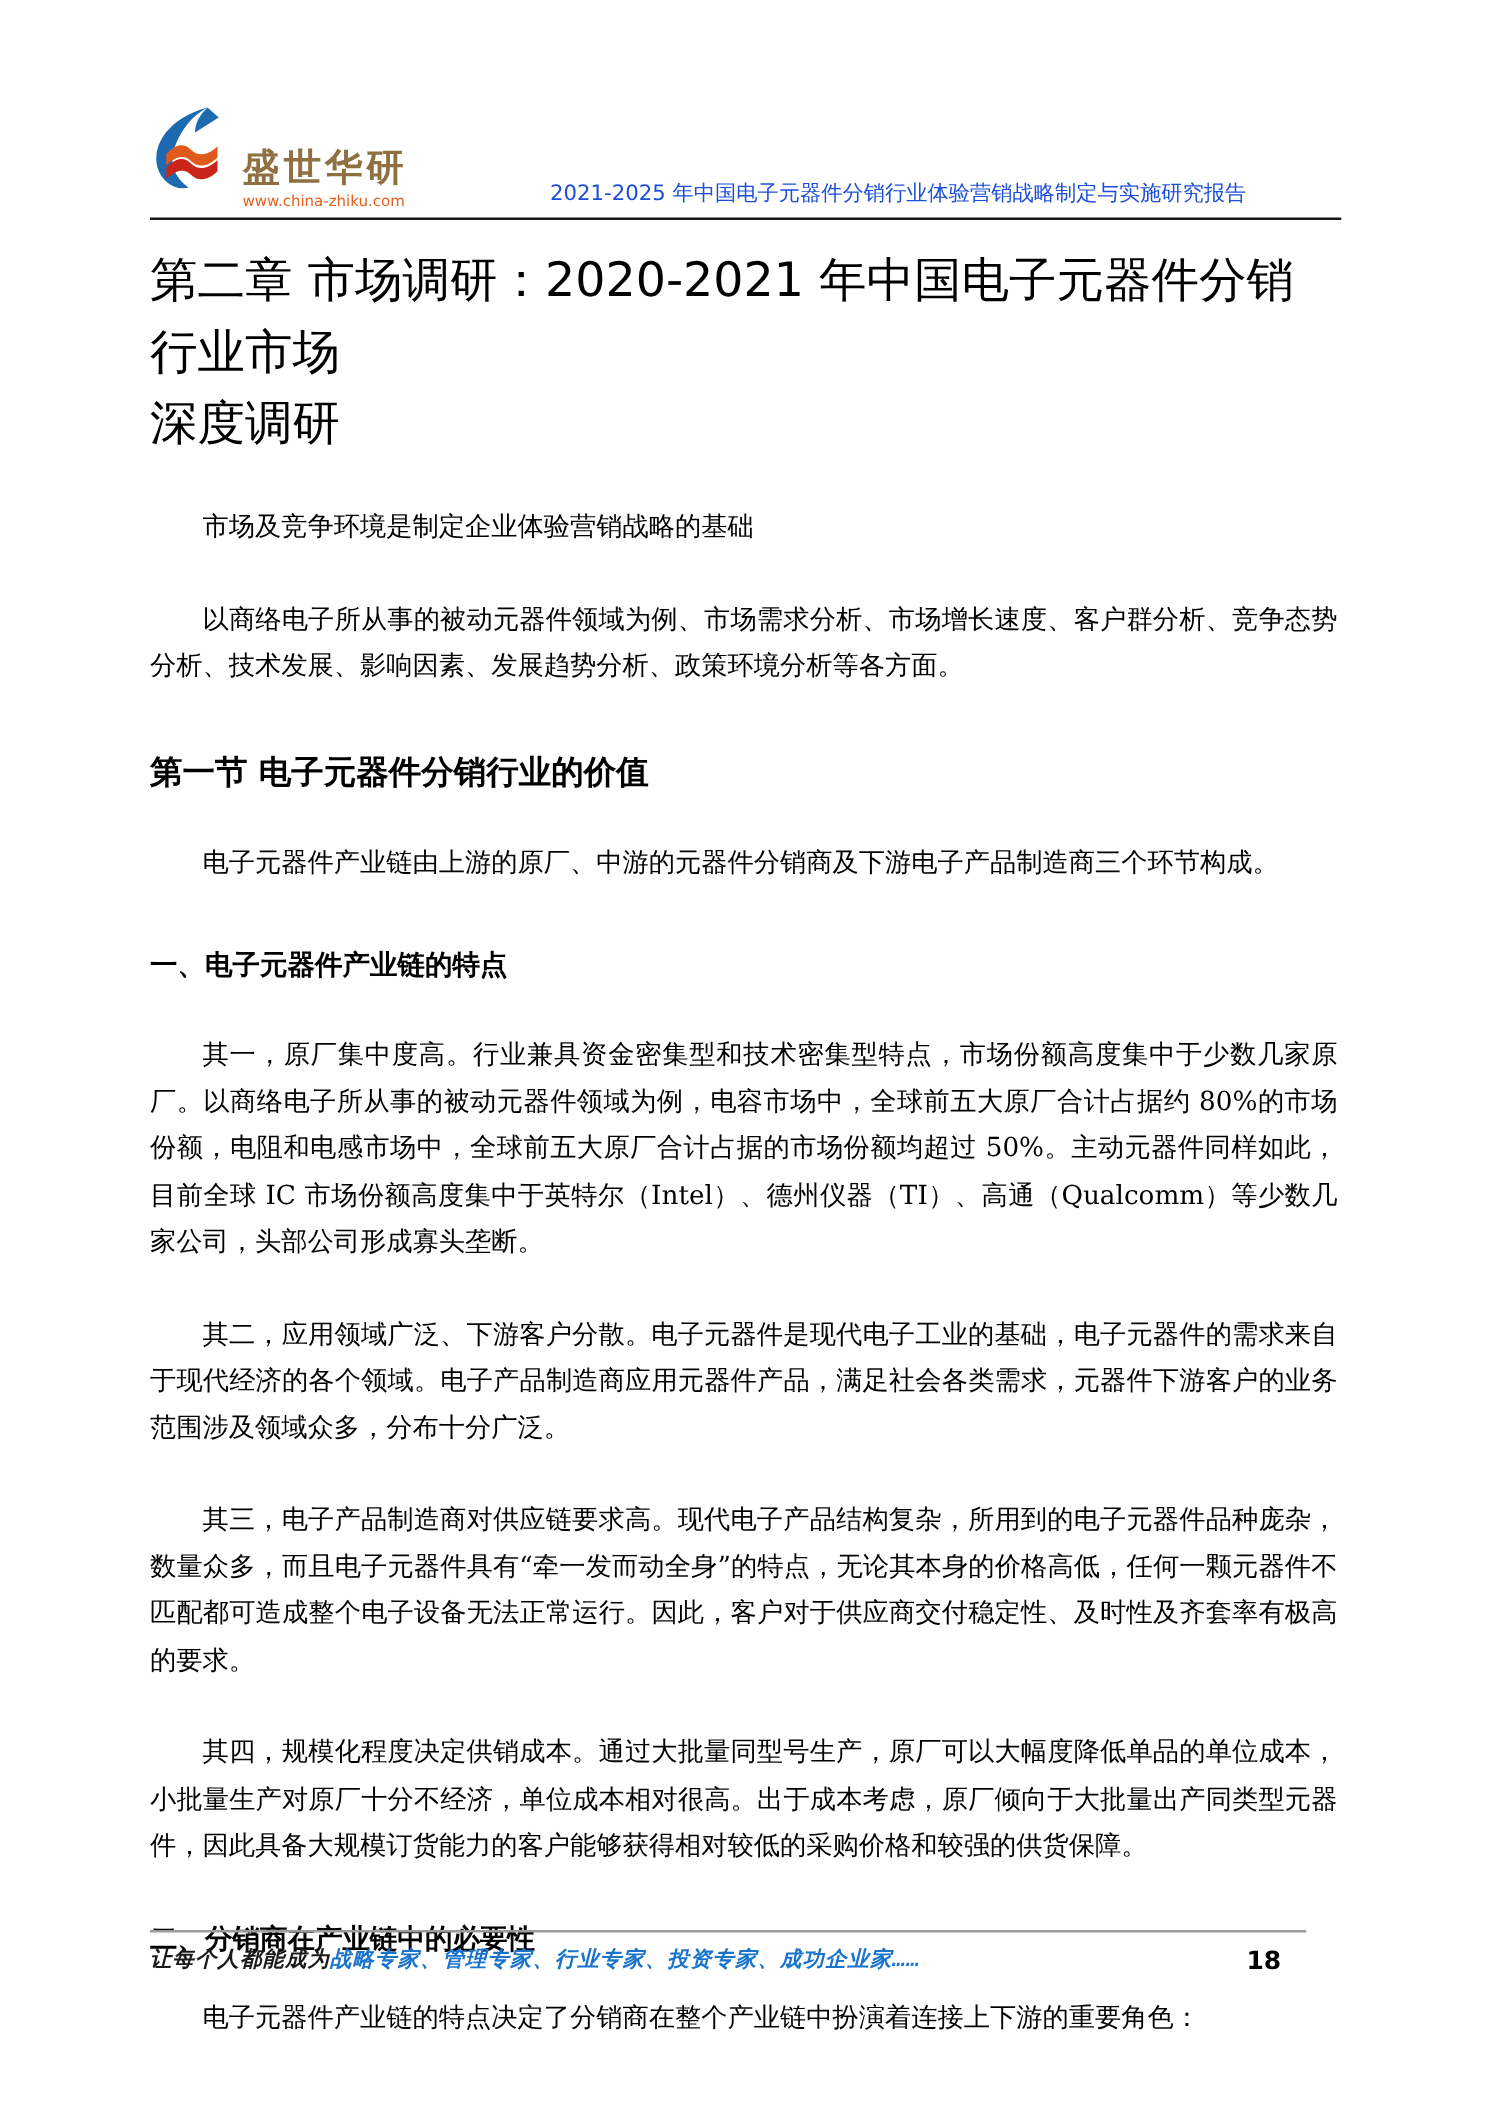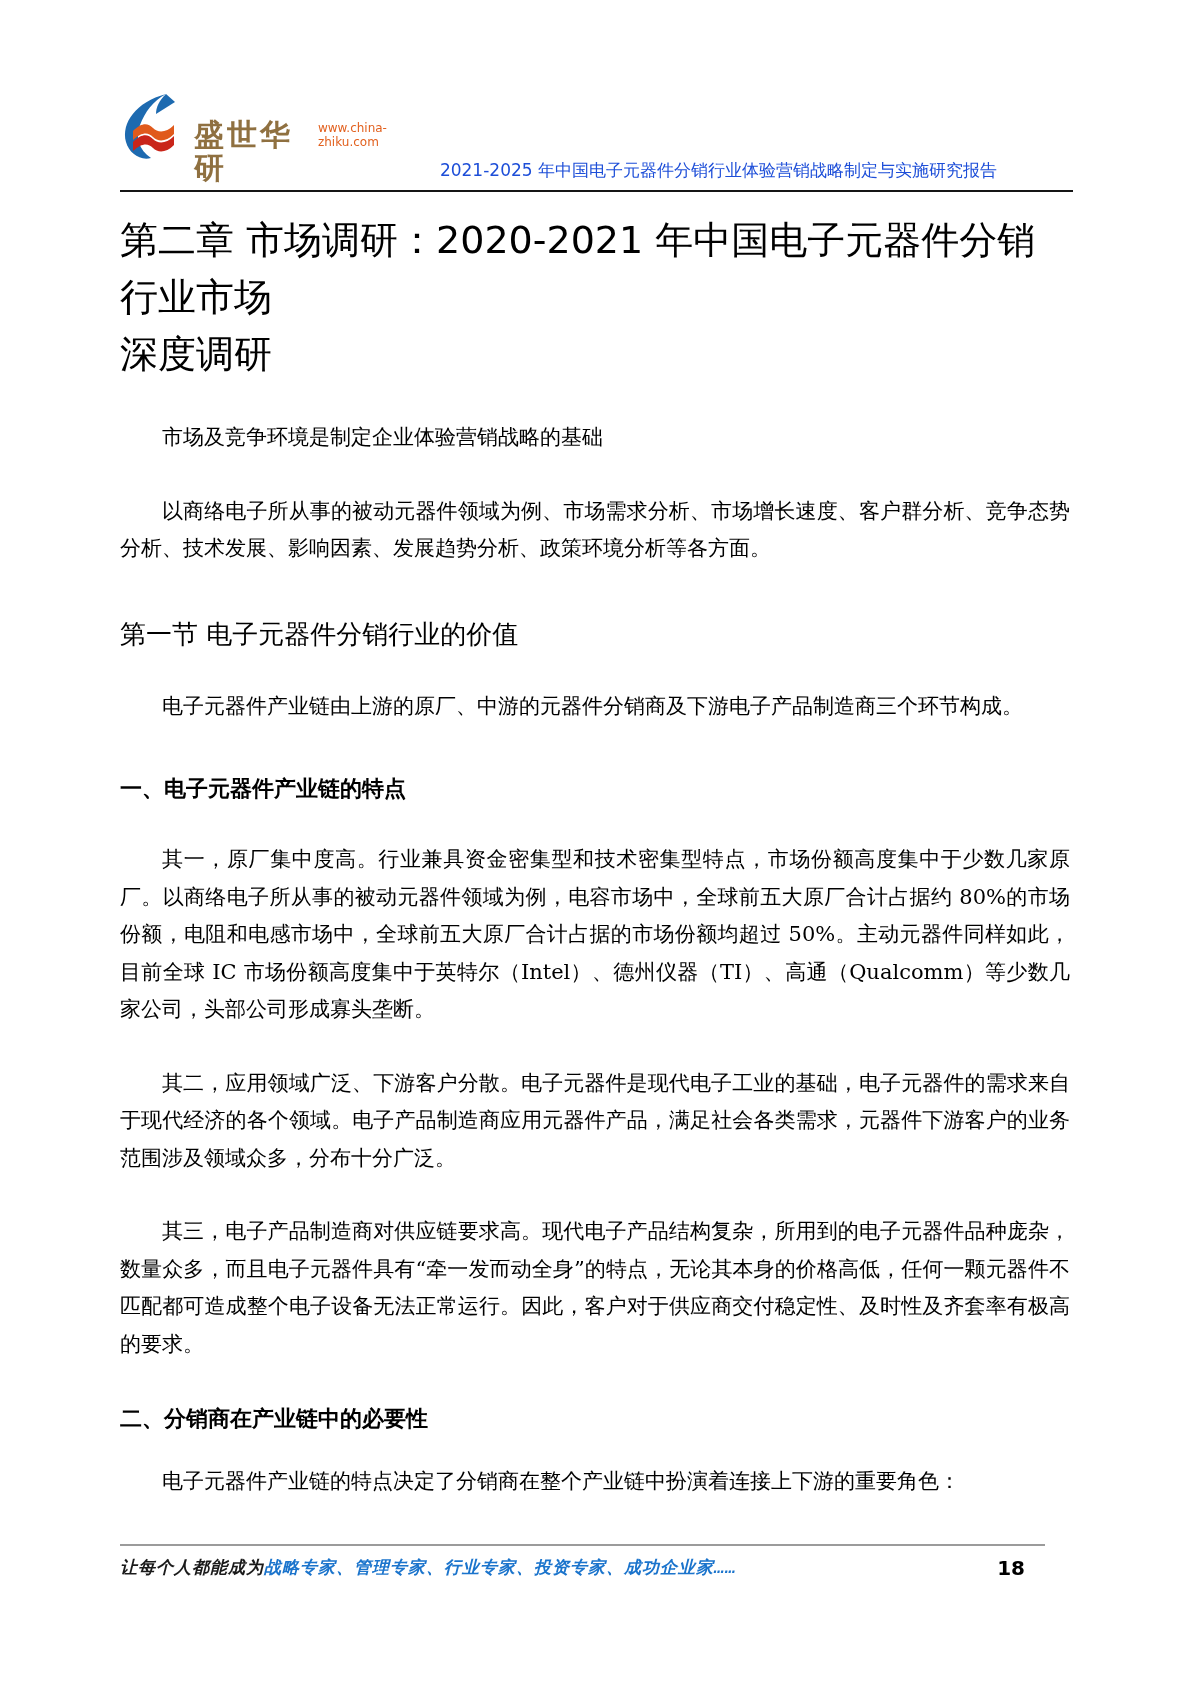--- a/index.html
+++ b/index.html
@@ -17,21 +17,21 @@
     margin: 0 118px 0 120px;
     padding-top: 70px;
     padding-bottom: 6px;
     border-bottom: 2px solid #151515;
     display: flex;
     align-items: flex-end;
     justify-content: space-between;
   }
   .logo { display: flex; align-items: center; gap: 10px; }
   .logo-mark svg { width: 64px; height: 68px; display: block; }
-  .brand-text { display: flex; flex-direction: row; margin-top: 48px; }
+  .brand-text { display: flex; flex-direction: column; margin-top: 48px; }
   .brand-name {
     font-family: "DejaVu Sans", "Liberation Sans", sans-serif;
     font-size: 30px; font-weight: bold; color: #8f7040; letter-spacing: 3px;
     line-height: 1.1;
   }
   .brand-url {
     font-family: "DejaVu Sans", "Liberation Sans", sans-serif;
     font-size: 12px; font-weight: normal; color: #e2611f; margin-top: 3px;
   }
   .report-title {
@@ -55,21 +55,21 @@
   .body-p {
     font-size: 21px;
     line-height: 37.5px;
     text-align: justify;
     text-indent: 2em;
     margin: 36px 0 0 0;
   }
 
   .h2 {
     font-family: "DejaVu Sans", "Liberation Sans", sans-serif;
-    font-size: 26px; font-weight: normal;
+    font-size: 26px; font-weight: bold;
     line-height: 36px;
     margin: 48px 0 0 0;
   }
   .h3 {
     font-family: "DejaVu Sans", "Liberation Sans", sans-serif;
     font-size: 22px; font-weight: bold;
     line-height: 32px;
     margin: 48px 0 0 0;
   }
   .h3.tight { margin-top: 40px; }
@@ -132,20 +132,21 @@
 
   <h2 class="h2">第一节 电子元器件分销行业的价值</h2>
 
   <p class="body-p">电子元器件产业链由上游的原厂、中游的元器件分销商及下游电子产品制造商三个环节构成。</p>
 
   <h3 class="h3">一、电子元器件产业链的特点</h3>
 
   <p class="body-p">其一，原厂集中度高。行业兼具资金密集型和技术密集型特点，市场份额高度集中于少数几家原厂。以商络电子所从事的被动元器件领域为例，电容市场中，全球前五大原厂合计占据约 80%的市场份额，电阻和电感市场中，全球前五大原厂合计占据的市场份额均超过 50%。主动元器件同样如此，目前全球 IC 市场份额高度集中于英特尔（Intel）、德州仪器（TI）、高通（Qualcomm）等少数几家公司，头部公司形成寡头垄断。</p>
   <p class="body-p">其二，应用领域广泛、下游客户分散。电子元器件是现代电子工业的基础，电子元器件的需求来自于现代经济的各个领域。电子产品制造商应用元器件产品，满足社会各类需求，元器件下游客户的业务范围涉及领域众多，分布十分广泛。</p>
   <p class="body-p">其三，电子产品制造商对供应链要求高。现代电子产品结构复杂，所用到的电子元器件品种庞杂，数量众多，而且电子元器件具有“牵一发而动全身”的特点，无论其本身的价格高低，任何一颗元器件不匹配都可造成整个电子设备无法正常运行。因此，客户对于供应商交付稳定性、及时性及齐套率有极高的要求。</p>
+  <p class="body-p">其四，规模化程度决定供销成本。通过大批量同型号生产，原厂可以大幅度降低单品的单位成本，小批量生产对原厂十分不经济，单位成本相对很高。出于成本考虑，原厂倾向于大批量出产同类型元器件，因此具备大规模订货能力的客户能够获得相对较低的采购价格和较强的供货保障。</p>
 
   <h3 class="h3 tight">二、分销商在产业链中的必要性</h3>
 
   <p class="body-p last">电子元器件产业链的特点决定了分销商在整个产业链中扮演着连接上下游的重要角色：</p>
 </div>
 
 <div class="footer">
   <div class="motto">
     <span class="motto-prefix">让每个人都能成为</span><span class="motto-highlight">战略专家、管理专家、行业专家、投资专家、成功企业家……</span>
   </div>

